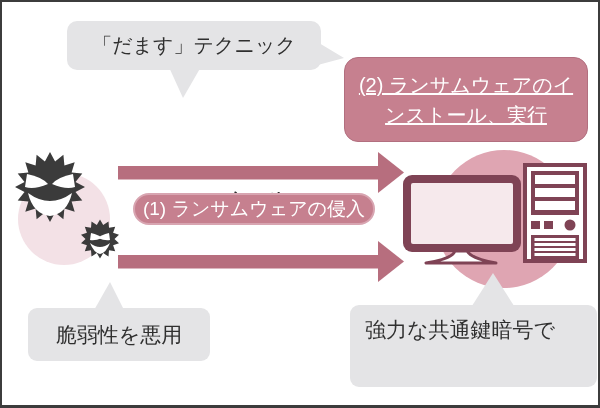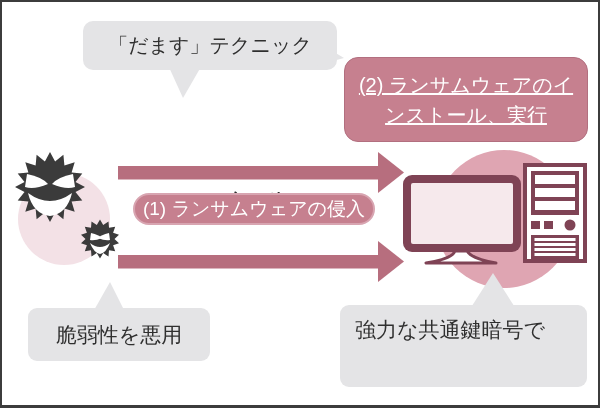--- a/index.html
+++ b/index.html
@@ -11,21 +11,21 @@
   }
   .abs { position:absolute; }
   .bubble {
     position:absolute; background:#e4e4e6; color:#2f2f2f;
     border-radius:10px; display:flex; align-items:center; justify-content:center;
   }
   .tail { position:absolute; display:block; }
   .rosebox { position:absolute; background:#c6808f; color:#ffffff; }
   .label { position:absolute; color:#2f2f2f; text-align:center; }
 
-  #bubble-technique { left:65px; top:19px; width:254px; height:49px; font-size:20px;margin-left:16px; }
+  #bubble-technique { left:65px; top:19px; width:254px; height:49px; font-size:20px; }
   #tail-tech-down  { left:162px; top:62px; }
   #tail-tech-right { left:310px; top:36px; }
 
   #box-step2 {
     left:342px; top:55px; width:244px; height:85px; border-radius:14px;
     border:1px solid #b26f7f; box-sizing:border-box;
     font-size:20px; line-height:30px; padding-top:12px; text-align:center;text-decoration:underline;
   }
 
   #arrows-svg { left:108px; top:143px; }
@@ -39,21 +39,21 @@
     display:flex; align-items:center; justify-content:center; font-size:19px;
   }
 
   #malware-svg  { left:8px;   top:146px; }
   #computer-svg { left:393px; top:143px; }
 
   #bubble-vuln { left:26px; top:306px; width:182px; height:53px; font-size:21px; border-radius:9px; }
   #tail-vuln   { left:89px; top:278px; }
 
   #bubble-encrypt {
-    left:338px; top:303px; width:247px; height:82px; border-radius:9px;
+    left:348px; top:303px; width:247px; height:82px; border-radius:9px;
     display:block; font-size:21px; line-height:33px; padding:8px 0 0 15px;
     box-sizing:border-box;
   }
   #tail-encrypt { left:466px; top:269px; }
 </style>
 </head>
 <body>
 
 <div class="canvas">
 

